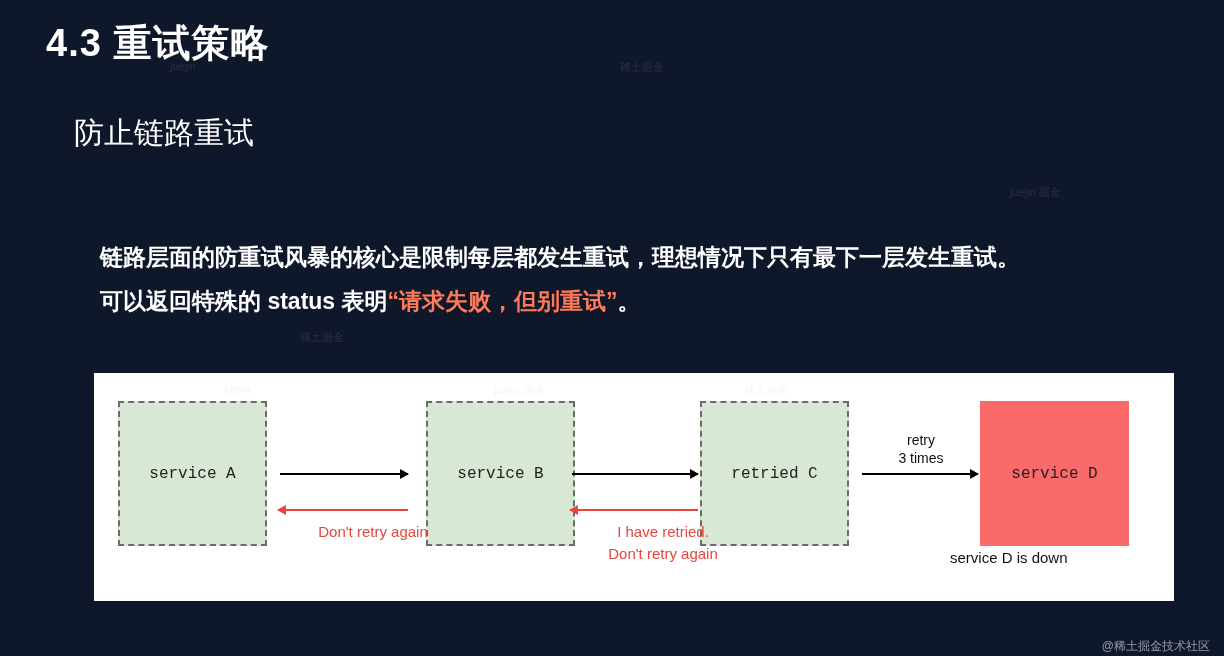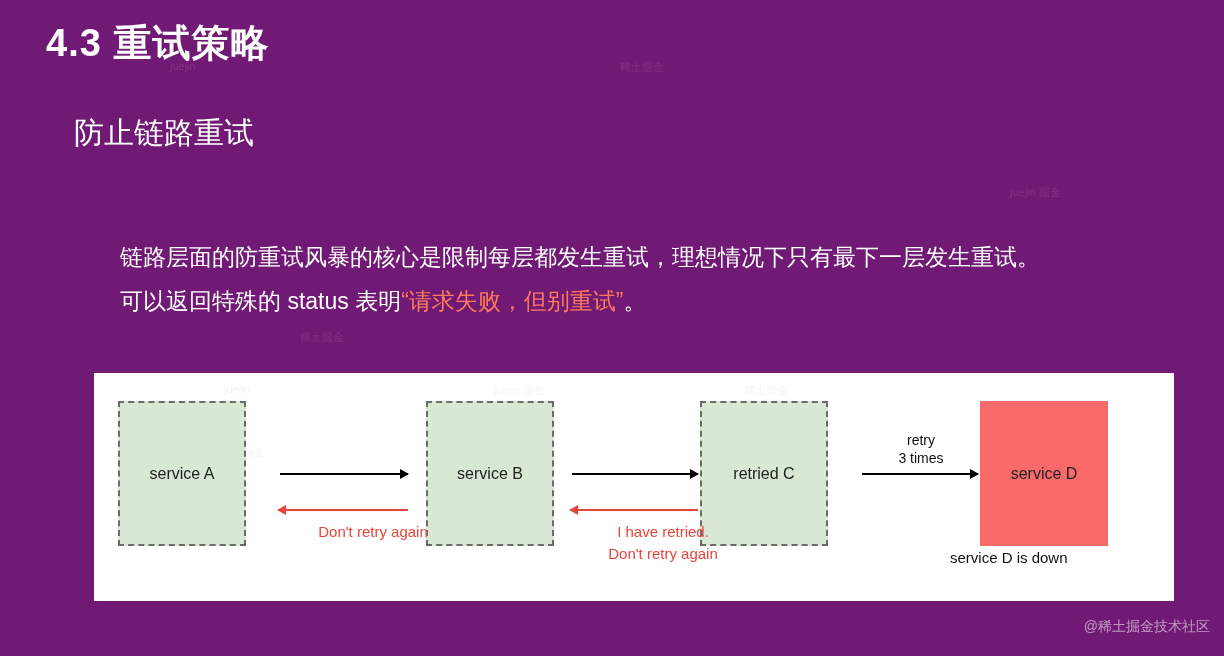--- a/index.html
+++ b/index.html
@@ -10,21 +10,21 @@
     width: 1224px;
     height: 656px;
     background: #1a73e8;
     font-family: "Liberation Sans", sans-serif;
     overflow: hidden;
     position: relative;
   }
   .slide {
     position: absolute;
     inset: 0;
-    background: #701a75;
+    background: #0f172a;
   }
   .title {
     position: absolute;
     left: 46px;
     top: 18px;
     font-size: 38px;
     font-weight: bold;
     color: #ffffff;
     letter-spacing: 1px;
     white-space: nowrap;
@@ -32,48 +32,50 @@
   .subtitle {
     position: absolute;
     left: 74px;
     top: 113px;
     font-size: 30px;
     color: #ffffff;
     white-space: nowrap;
   }
   .para {
     position: absolute;
-    left: 120px;
+    left: 100px;
     top: 235px;
     width: 1060px;
     font-size: 23px;
     line-height: 44px;
     color: #ffffff;
+    font-weight: bold;
   }
   .para .hl {
     color: #ff7a59;
   }
   .diagram {
     position: absolute;
     left: 94px;
     top: 373px;
     width: 1080px;
     height: 228px;
     background: #ffffff;
   }
   .node {
     position: absolute;
     top: 28px;
-    width: 128px;
+    width: 149px;
     height: 145px;
     display: flex;
     align-items: center;
     justify-content: center;
     font-size: 16px;
     color: #222222;
+    font-family: Liberation Mono, monospace;
   }
   .node.green {
     background: #d9e8d4;
     border: 2px dashed #6b6b6b;
     box-sizing: border-box;
   }
   .node.red {
     background: #fa6a6a;
     border: 2px solid #fa6a6a;
     box-sizing: border-box;
@@ -151,22 +153,22 @@
     top: 168px;
     width: 220px;
     text-align: left;
     font-size: 15px;
     color: #111111;
     margin-top: 8px;
   }
   .watermark {
     position: absolute;
     right: 14px;
-    bottom: 20px;
-    font-size: 14px;
+    bottom: 1px;
+    font-size: 12px;
     color: rgba(255,255,255,0.55);
   }
   .ghost {
     position: absolute;
     font-size: 11px;
     color: rgba(255,255,255,0.10);
     pointer-events: none;
     user-select: none;
   }
   .ghost.dark {

